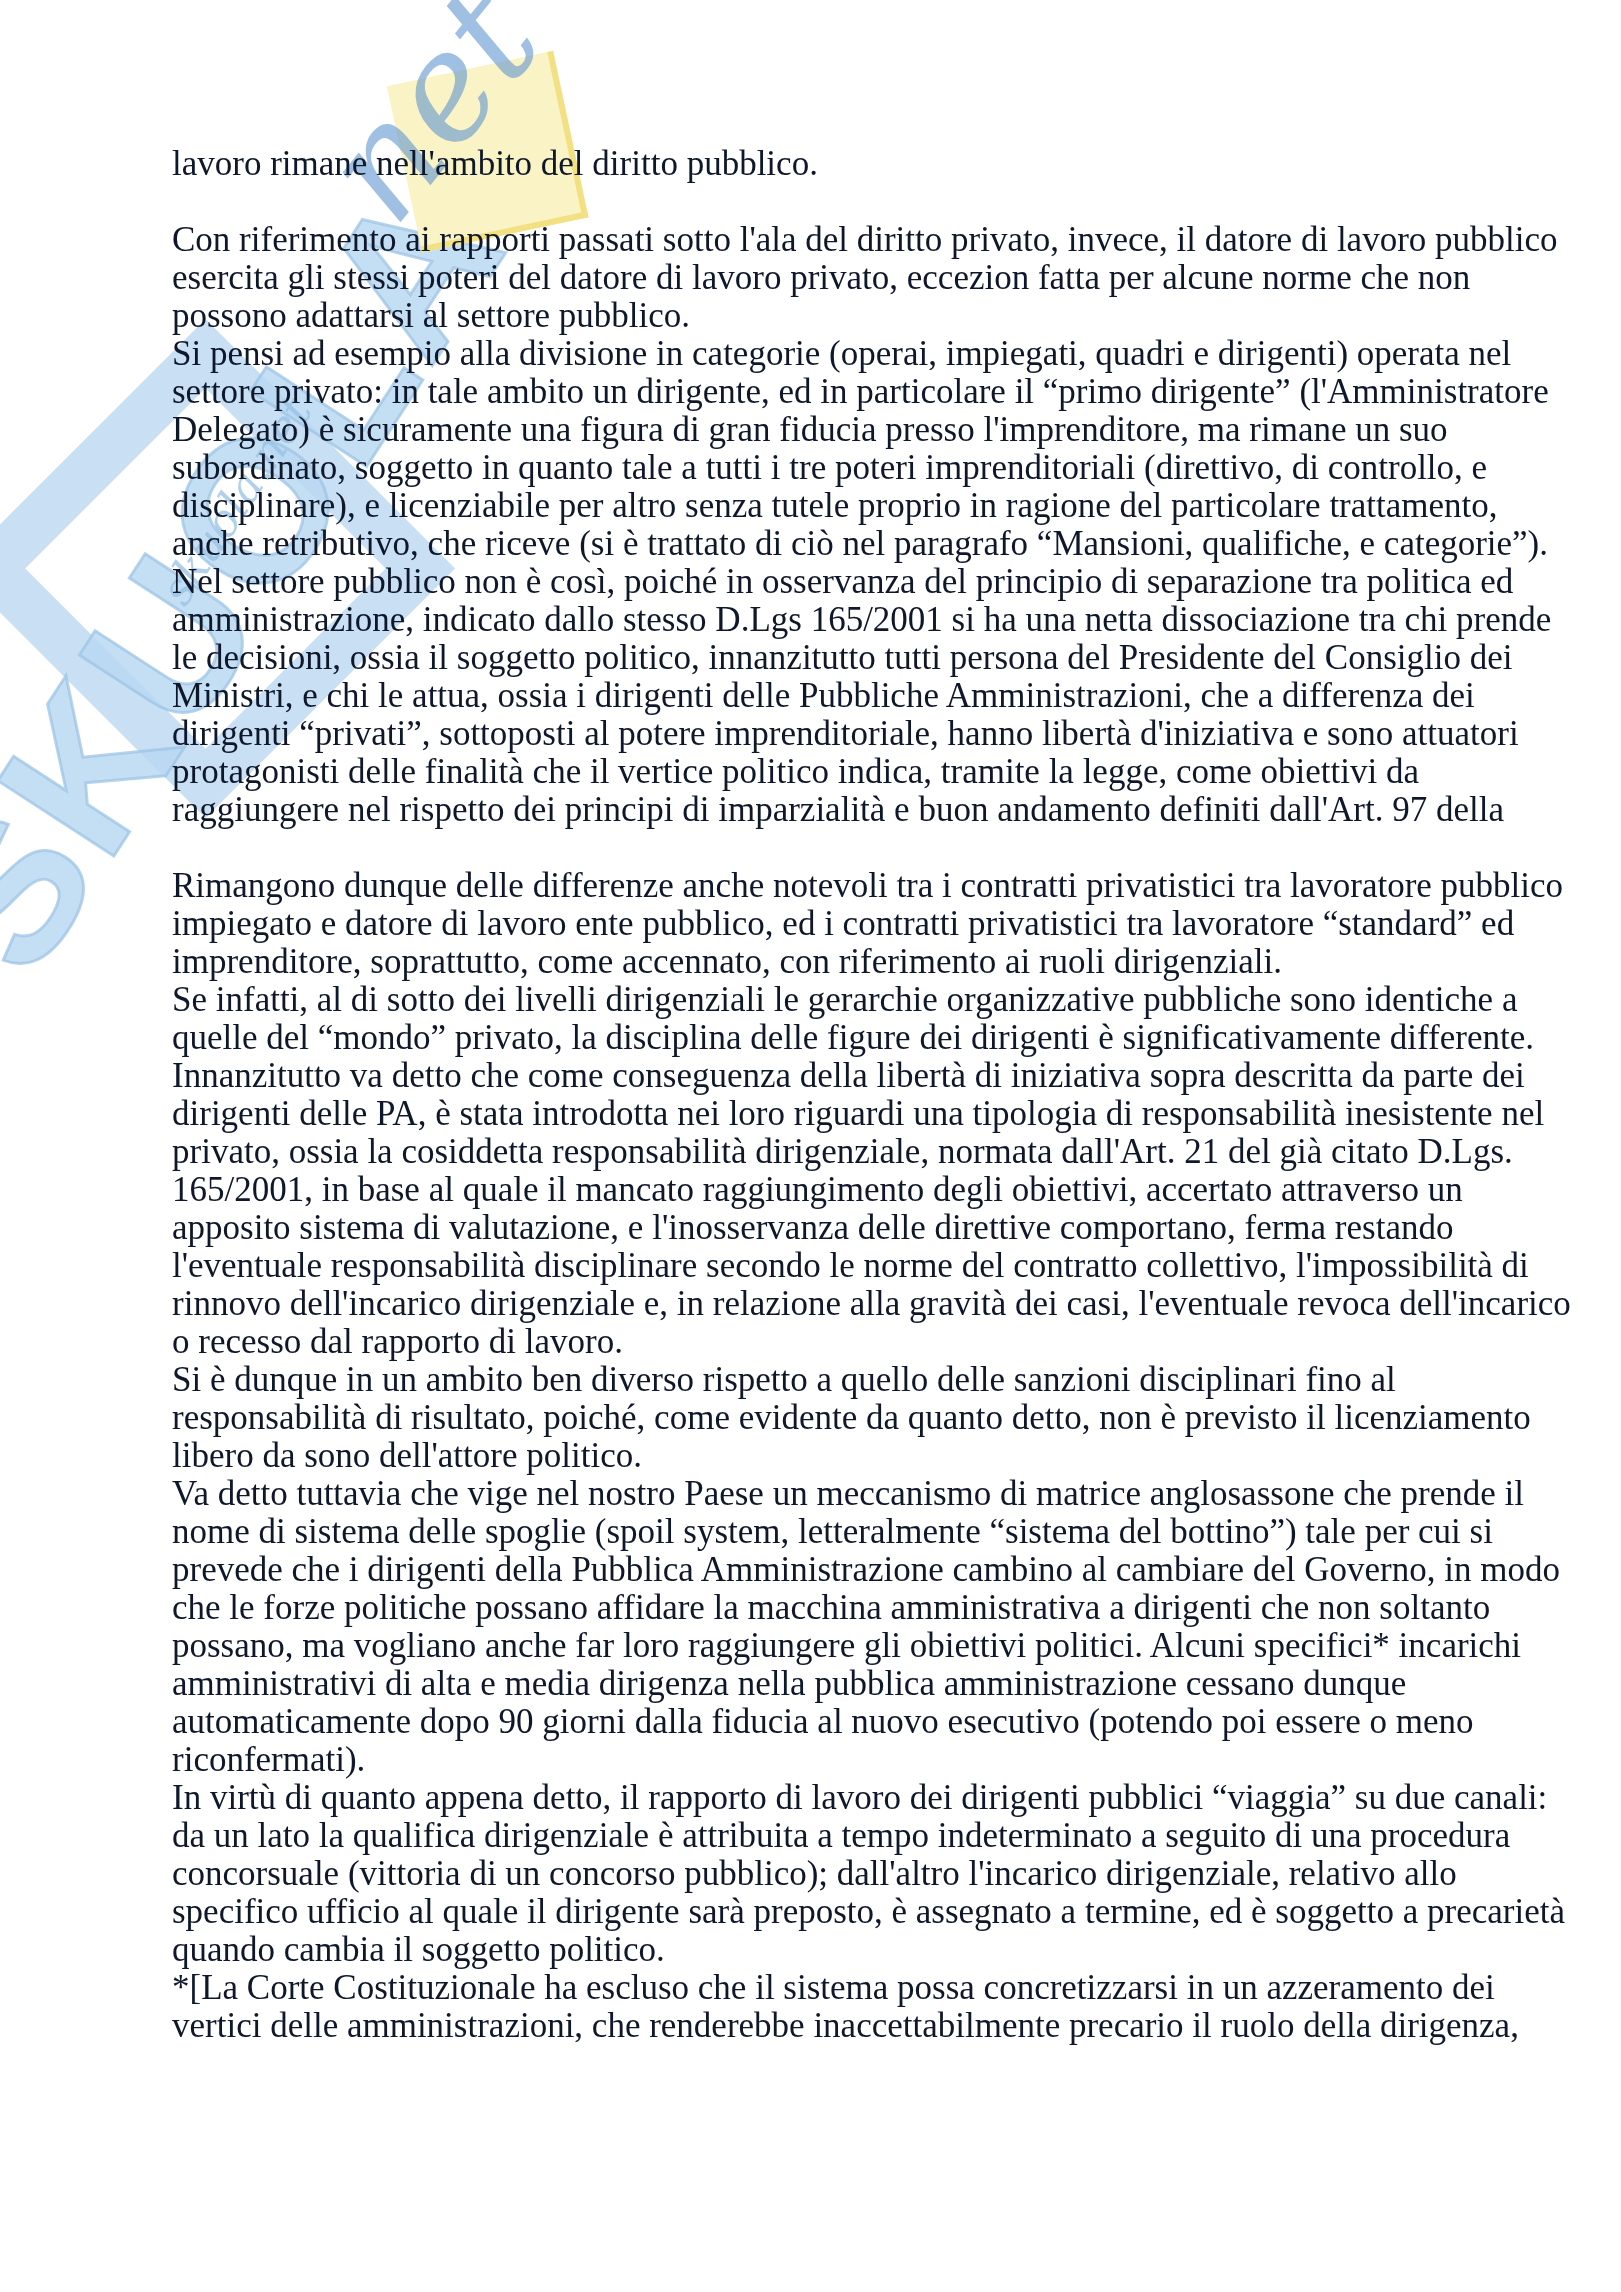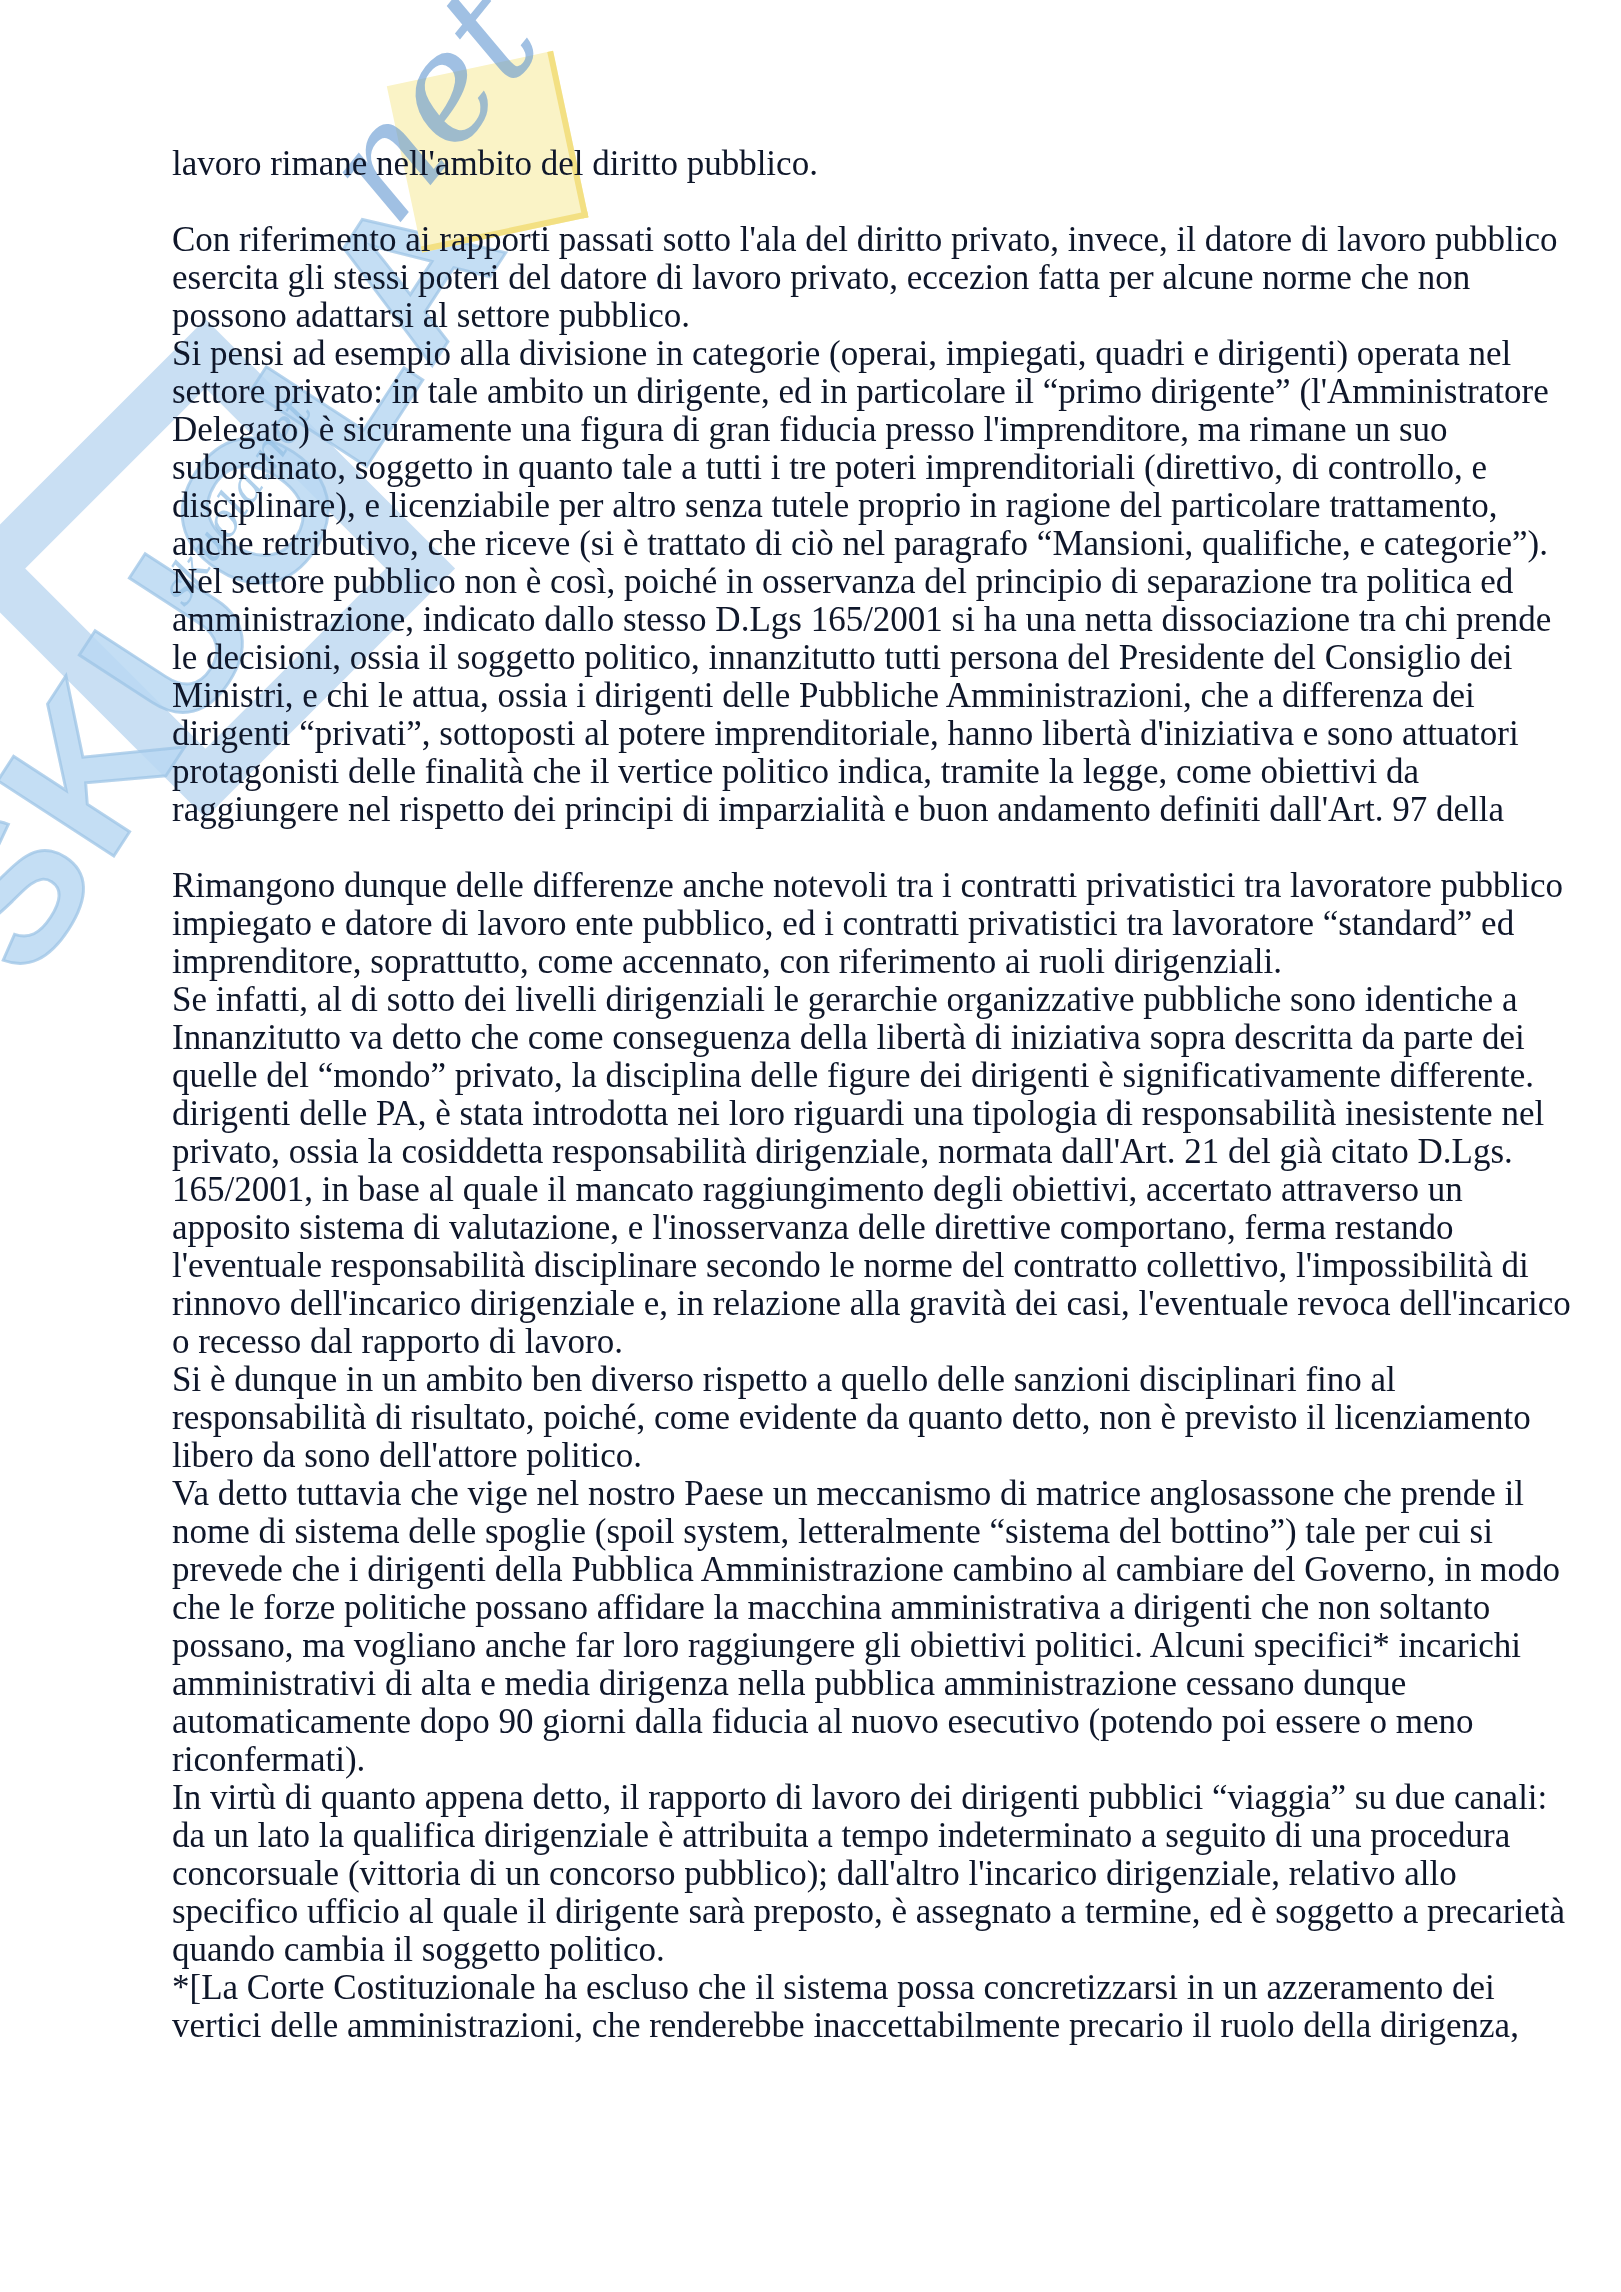--- a/index.html
+++ b/index.html
@@ -137,22 +137,22 @@
         <div class="line"><span>Ministri, e chi le attua, ossia i dirigenti delle Pubbliche Amministrazioni, che a differenza dei</span></div>
         <div class="line"><span>dirigenti “privati”, sottoposti al potere imprenditoriale, hanno libertà d'iniziativa e sono attuatori</span></div>
         <div class="line"><span>protagonisti delle finalità che il vertice politico indica, tramite la legge, come obiettivi da</span></div>
         <div class="line"><span>raggiungere nel rispetto dei principi di imparzialità e buon andamento definiti dall'Art. 97 della</span></div>
       </div>
       <div class="paragraph">
         <div class="line"><span>Rimangono dunque delle differenze anche notevoli tra i contratti privatistici tra lavoratore pubblico</span></div>
         <div class="line"><span>impiegato e datore di lavoro ente pubblico, ed i contratti privatistici tra lavoratore “standard” ed</span></div>
         <div class="line"><span>imprenditore, soprattutto, come accennato, con riferimento ai ruoli dirigenziali.</span></div>
         <div class="line"><span>Se infatti, al di sotto dei livelli dirigenziali le gerarchie organizzative pubbliche sono identiche a</span></div>
+        <div class="line"><span>quelle del “mondo” privato, la disciplina delle figure dei dirigenti è significativamente differente.</span></div>
         <div class="line"><span>Innanzitutto va detto che come conseguenza della libertà di iniziativa sopra descritta da parte dei</span></div>
-        <div class="line"><span>quelle del “mondo” privato, la disciplina delle figure dei dirigenti è significativamente differente.</span></div>
         <div class="line"><span>dirigenti delle PA, è stata introdotta nei loro riguardi una tipologia di responsabilità inesistente nel</span></div>
         <div class="line"><span>privato, ossia la cosiddetta responsabilità dirigenziale, normata dall'Art. 21 del già citato D.Lgs.</span></div>
         <div class="line"><span>165/2001, in base al quale il mancato raggiungimento degli obiettivi, accertato attraverso un</span></div>
         <div class="line"><span>apposito sistema di valutazione, e l'inosservanza delle direttive comportano, ferma restando</span></div>
         <div class="line"><span>l'eventuale responsabilità disciplinare secondo le norme del contratto collettivo, l'impossibilità di</span></div>
         <div class="line"><span>rinnovo dell'incarico dirigenziale e, in relazione alla gravità dei casi, l'eventuale revoca dell'incarico</span></div>
         <div class="line"><span>o recesso dal rapporto di lavoro.</span></div>
         <div class="line"><span>Si è dunque in un ambito ben diverso rispetto a quello delle sanzioni disciplinari fino al</span></div>
         <div class="line"><span>responsabilità di risultato, poiché, come evidente da quanto detto, non è previsto il licenziamento</span></div>
         <div class="line"><span>libero da sono dell'attore politico.</span></div>

